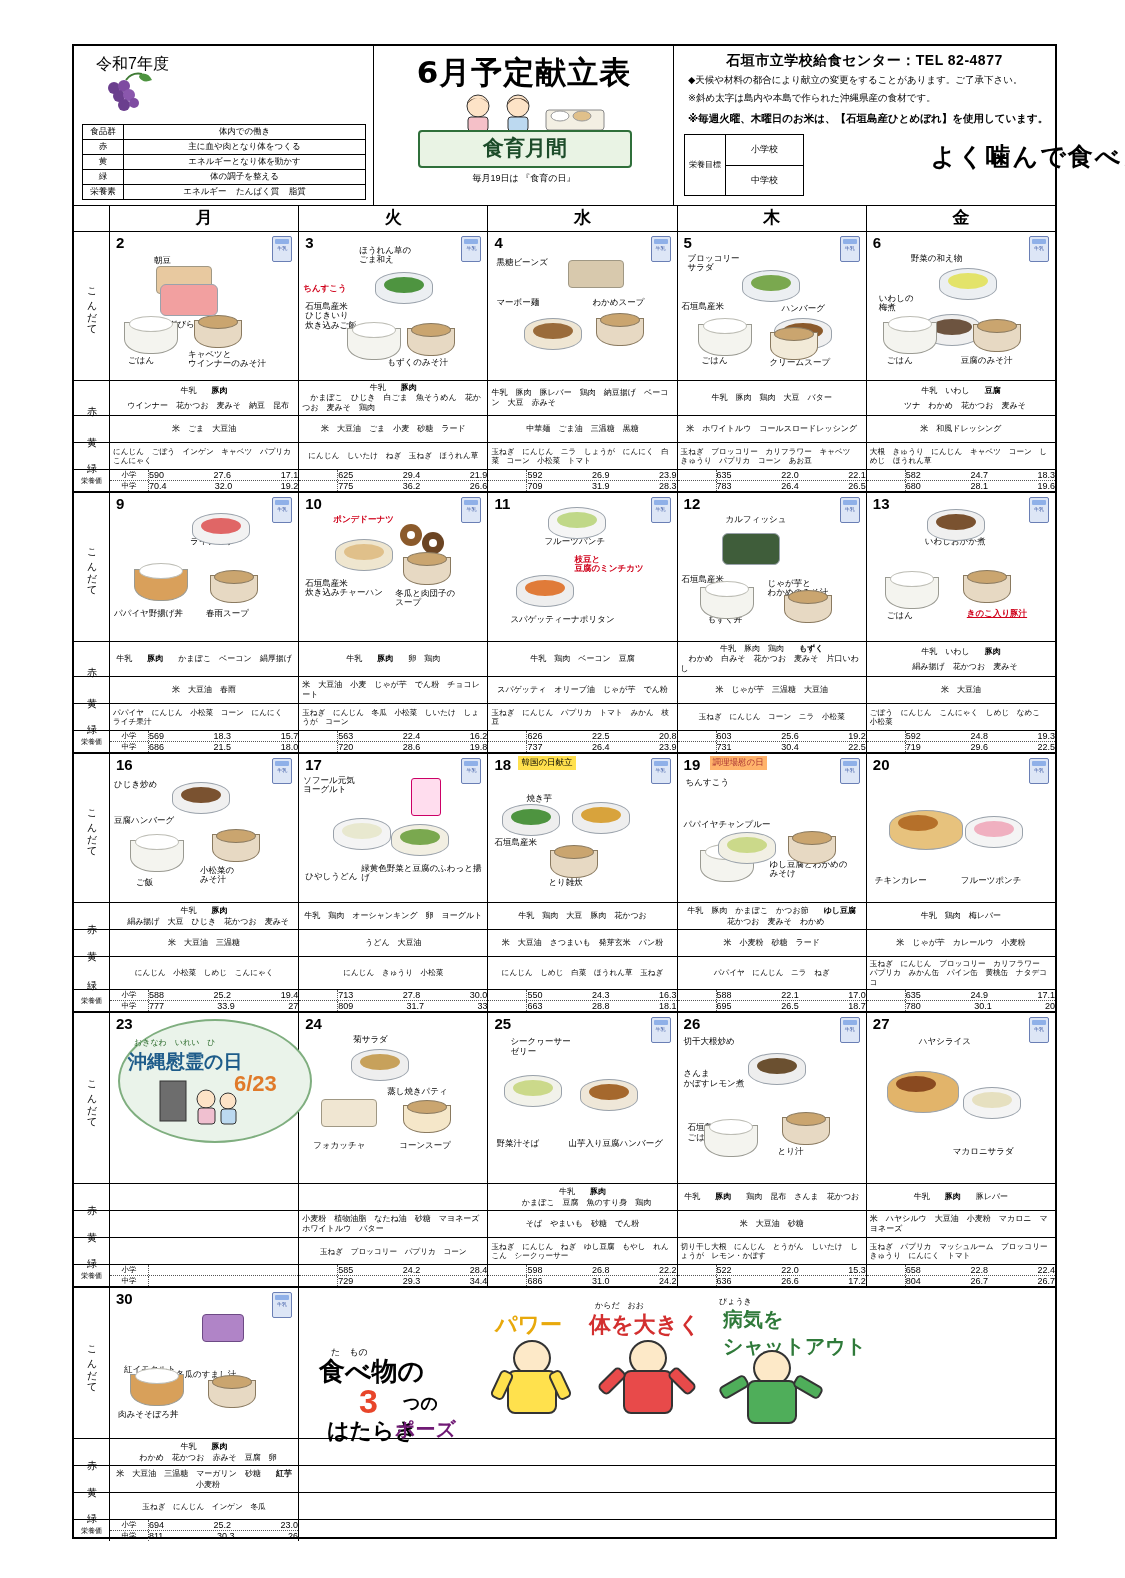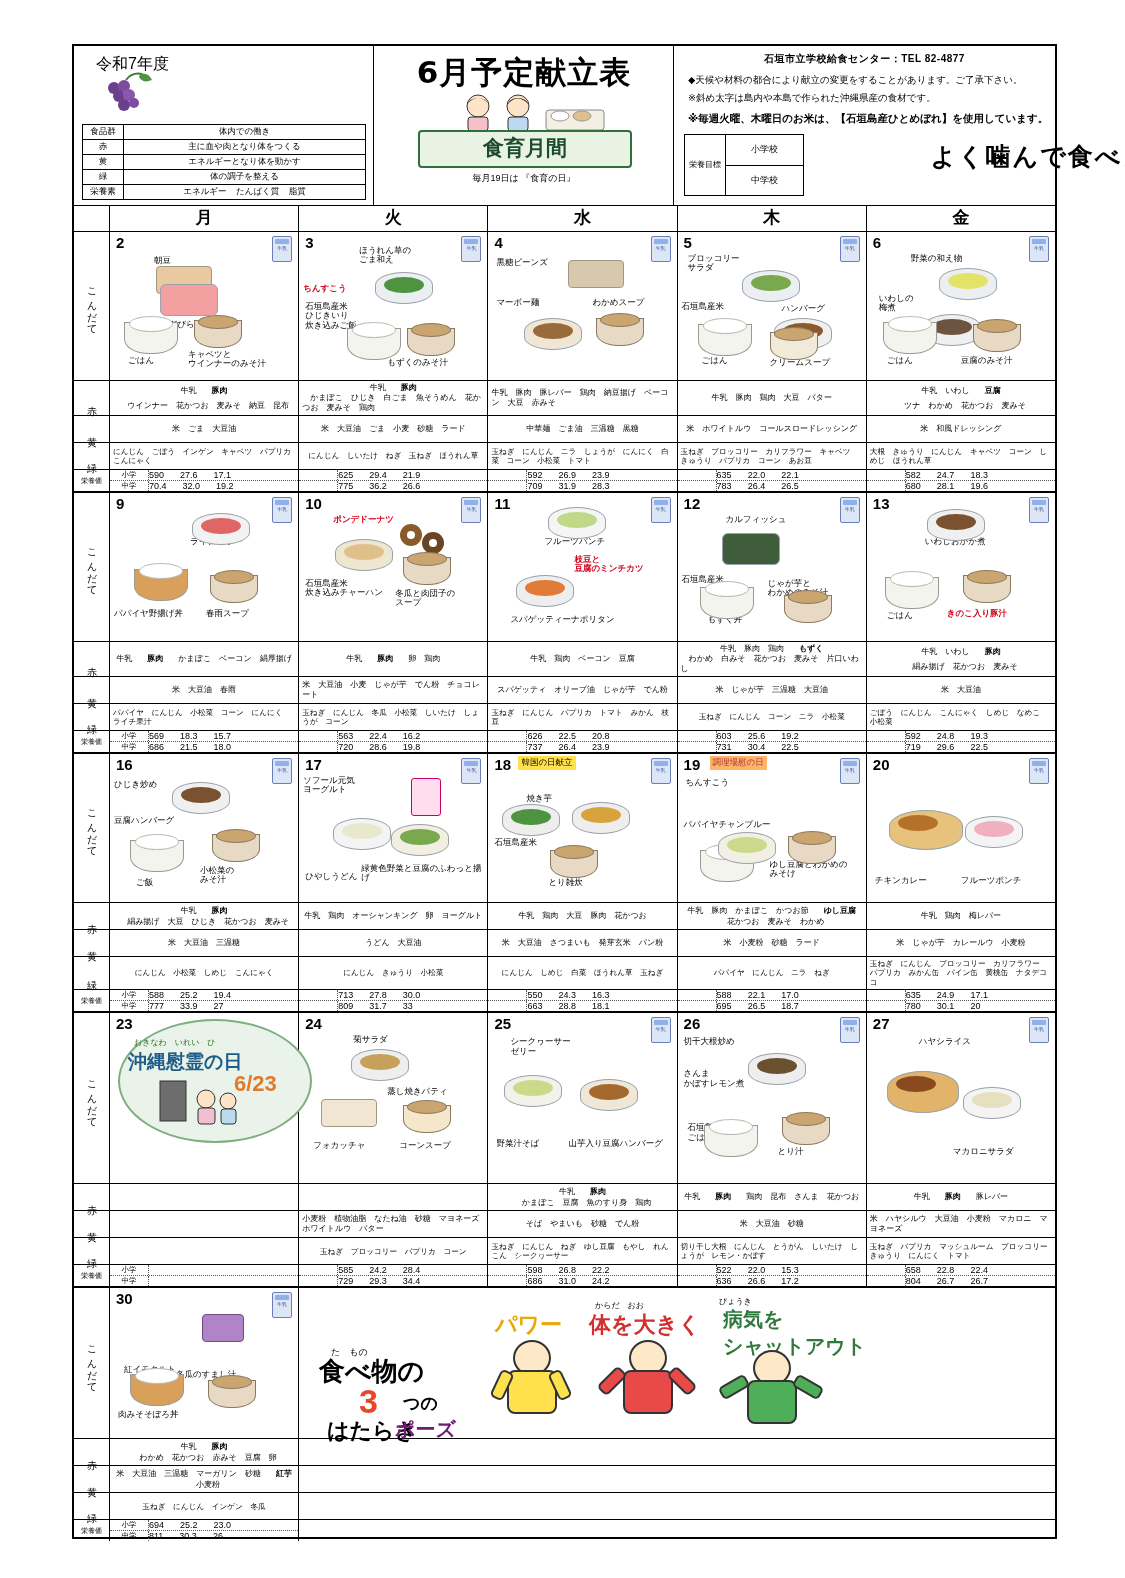--- a/index.html
+++ b/index.html
@@ -15,21 +15,21 @@
   .foodtbl{position:absolute;left:8px;top:78px;width:284px;border-collapse:collapse;font-size:8.5px;}
   .foodtbl td{border:1px solid #000;padding:1px 2px;height:12px;}
   .foodtbl td.c{text-align:center;width:36px;}
   .foodtbl td.n{text-align:center;}
   .hdr-mid{width:300px;border-right:1px solid #000;box-sizing:border-box;position:relative;}
   .title{position:absolute;left:0;top:6px;width:300px;text-align:center;font-size:31px;font-weight:bold;letter-spacing:1px;font-family:"DejaVu Sans",sans-serif;}
   .shokuiku{position:absolute;left:44px;top:84px;width:210px;height:34px;border:2px solid #2f6f3a;border-radius:4px;background:#e9f3e4;text-align:center;font-size:21px;font-weight:bold;color:#1d4c2a;line-height:32px;}
   .kids{position:absolute;left:52px;top:46px;width:190px;height:40px;}
   .day19{position:absolute;left:0;top:126px;width:300px;text-align:center;font-size:9px;}
   .hdr-right{flex:1;position:relative;box-sizing:border-box;}
-  .tel{position:absolute;left:0;top:6px;width:100%;text-align:center;font-size:10px;font-weight:bold;letter-spacing:.5px;}
+  .tel{position:absolute;left:0;top:6px;width:100%;text-align:center;font-size:14px;font-weight:bold;letter-spacing:.5px;}
   .note1{position:absolute;left:14px;top:28px;font-size:9.5px;}
   .note2{position:absolute;left:14px;top:46px;font-size:9.5px;}
   .note3{position:absolute;left:14px;top:66px;font-size:10.5px;font-weight:bold;}
   .eibox{position:absolute;left:10px;top:88px;width:120px;height:62px;border:1px solid #000;box-sizing:border-box;display:flex;}
   .eibox .lab{width:40px;border-right:1px solid #000;font-size:8px;display:flex;align-items:center;justify-content:center;text-align:center;line-height:1.1;}
   .eibox .rows{flex:1;display:flex;flex-direction:column;}
   .eibox .rows div{flex:1;display:flex;align-items:center;justify-content:center;font-size:9px;}
   .eibox .rows div:first-child{border-bottom:1px solid #000;}
   .slogan{position:absolute;left:140px;top:94px;width:480px;text-align:center;font-size:25px;font-weight:bold;letter-spacing:2px;}
 
@@ -63,21 +63,21 @@
   .plate .food{position:absolute;left:8px;top:4px;width:40px;height:16px;border-radius:50%;}
   .tray{width:54px;height:26px;background:#f0ece4;border:1px solid #a09884;border-radius:4px;}
   .red-txt{color:#d0021b;font-weight:bold;}
   .nutrow{display:flex;border-top:1px solid #000;box-sizing:border-box;}
   .nutlbl{width:36px;border-right:1px solid #000;box-sizing:border-box;display:flex;font-size:7px;align-items:center;justify-content:center;text-align:center;line-height:1.05;}
   .nutcell{flex:1;border-right:1px solid #000;box-sizing:border-box;display:flex;flex-direction:column;}
   .nutcell:last-child{border-right:none;}
   .nutline{flex:1;display:flex;font-size:9px;}
   .nutline:first-child{border-bottom:1px dotted #555;}
   .nutline .sc{width:38px;border-right:1px dotted #555;display:flex;align-items:center;justify-content:center;font-size:7.5px;}
-  .nutline .v{flex:1;display:flex;align-items:center;justify-content:flex-start;gap:16px;}
+  .nutline .v{flex:1;display:flex;align-items:center;justify-content:space-between;gap:16px;}
   .ing{font-size:8px;line-height:1.25;padding:2px 3px;display:flex;flex-wrap:wrap;gap:0 7px;justify-content:center;align-items:center;height:100%;box-sizing:border-box;}
   .ing b{font-weight:bold;}
   .grn-row .ing{font-size:7.6px;}
 
   
   .footer-art{position:absolute;left:0;top:0;width:100%;height:100%;}
   .hero{position:absolute;width:70px;height:86px;}
   .hero .head{position:absolute;left:18px;top:0;width:34px;height:32px;border-radius:50%;background:#fde9c8;border:2px solid #333;}
   .hero .body{position:absolute;left:12px;top:30px;width:46px;height:40px;border-radius:8px;border:2px solid #333;}
   .hero .arm{position:absolute;width:10px;height:26px;border:2px solid #333;border-radius:5px;}
@@ -472,21 +472,21 @@
           <div class="bowl plate" style="left:44px;top:40px;background:#3f5d3a;border-radius:6px;"></div>
           <div class="bowl rice" style="left:22px;top:94px;"></div>
           <div class="bowl soup" style="left:106px;top:102px;"></div>
         </div>
 
         <div class="cell">
           <div class="daynum">13</div>
           <div class="milk">牛乳</div>
           <div class="mtxt" style="left:58px;top:44px;">いわしおかか煮</div>
           <div class="mtxt" style="left:20px;top:118px;">ごはん</div>
-          <div class="mtxt red-txt" style="left:80px;top:116px;">きのこ入り豚汁</div>
+          <div class="mtxt red-txt" style="left:100px;top:116px;text-decoration:underline;">きのこ入り豚汁</div>
           <div class="bowl plate" style="left:60px;top:16px;background:#f0f0f0;">
               <div class="food" style="background:#7a5230;"></div>
             </div>
           <div class="bowl rice" style="left:18px;top:84px;"></div>
           <div class="bowl soup" style="left:96px;top:82px;"></div>
         </div>
       </div>
 
       <div class="row row-red">
         <div class="rlbl">赤</div>

